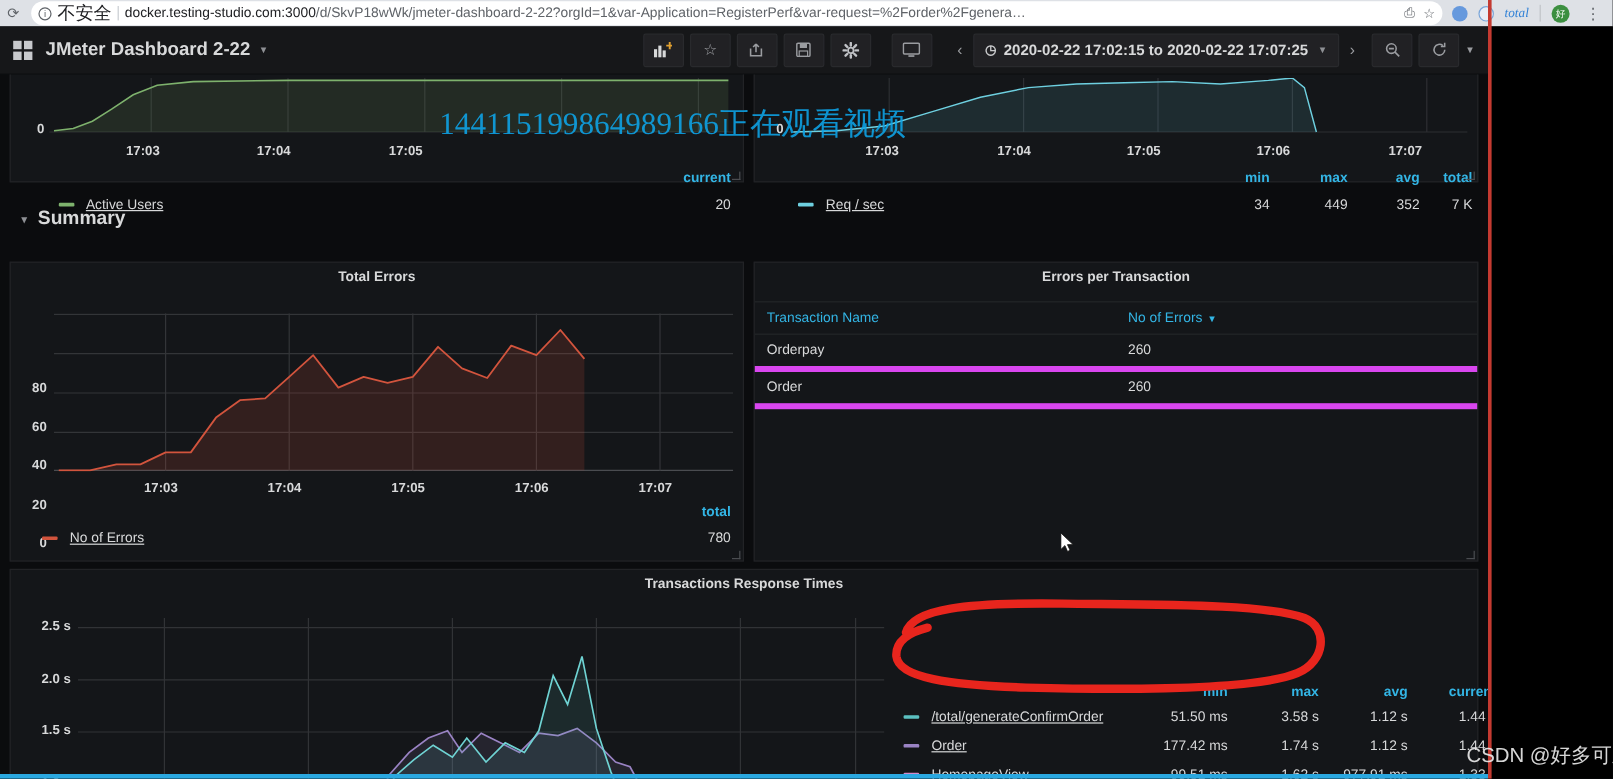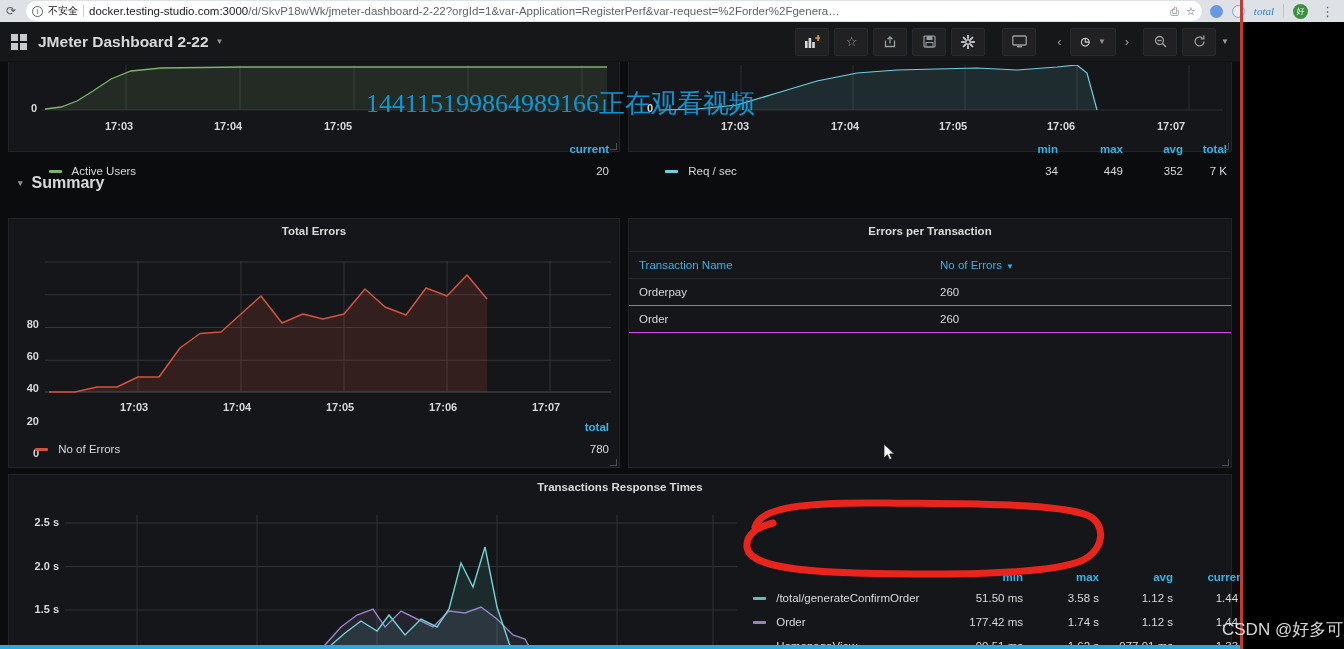--- a/index.html
+++ b/index.html
@@ -21,21 +21,21 @@
     flex: 1; height: 20px; margin: 0 2px 0 4px;
     background: #fff; border-radius: 10px;
     display: flex; align-items: center; padding: 0 6px; gap: 5px;
     min-width: 0;
   }
   .info-icon {
     width: 11px; height: 11px; border-radius: 50%;
     border: 1px solid #5f6368; color: #5f6368;
     font-size: 8px; line-height: 10px; text-align: center; flex: none;
   }
-  .security-text { font-size: 10px; color: #202124; white-space: nowrap; flex: none; }
+  .security-text { font-size: 15px; color: #202124; white-space: nowrap; flex: none; }
   .omni-sep { width: 1px; height: 12px; background: #c9cdd1; flex: none; }
   .url-text {
     font-size: 11.5px; color: #5f6368; white-space: nowrap;
     overflow: hidden; text-overflow: ellipsis; flex: 1; min-width: 0;
   }
   .url-text .host { color: #202124; }
   .omni-right { display: flex; align-items: center; gap: 7px; flex: none; padding-left: 4px; }
   .om-ic { font-size: 11px; color: #5f6368; }
   .ext-zone { display: flex; align-items: center; gap: 9px; padding: 0 6px; flex: none; }
   .ext-round { width: 13px; height: 13px; border-radius: 50%; display:inline-block; }
@@ -96,32 +96,32 @@
 
   
   .plot { position: absolute; }
   .ax-label { position: absolute; color: #d8d9da; font-size: 11px; font-weight: bold; }
   .yl { text-align: right; }
 
   
   .legend { position: absolute; font-size: 11.5px; }
   .legend-head { color: #33b5e5; font-weight: bold; }
   .legend-val { color: #d8d9da; text-align: right; }
-  .legend-name { color: #d8d9da; }
+  .legend-name { color: #d8d9da; text-decoration: underline; }
   .swatch { display: inline-block; width: 13px; height: 3px; vertical-align: middle; margin-right: 7px; border-radius: 1px; }
 
   
   .tbl { width: 100%; border-collapse: collapse; font-size: 11.5px; }
   .tbl th {
     text-align: left; color: #33b5e5; font-weight: normal;
     padding: 7px 10px; border-bottom: 1px solid #242629;
     border-top: 1px solid #242629;
   }
   .tbl td {
-    color: #d8d9da; padding: 7px 10px; border-bottom: 1px solid #d946ef;
+    color: #d8d9da; padding: 7px 10px; border-bottom: 5px solid #d946ef;
   }
   .sort-caret { font-size: 8px; margin-left: 4px; }
 
   
   .row-header {
     position: absolute; display: flex; align-items: center; gap: 9px;
     color: #d8d9da; font-size: 16px; font-weight: bold;
   }
   .row-caret { color: #8e9094; font-size: 9px; }
 
@@ -237,20 +237,21 @@
       <div class="tbtn">
         <svg width="15" height="13" viewBox="0 0 15 13">
           <rect x="0.8" y="1" width="13.4" height="9" rx="1" fill="none" stroke="#9a9ca0" stroke-width="1.3"></rect>
           <rect x="5" y="11" width="5" height="1.4" fill="#9a9ca0"></rect>
         </svg>
       </div>
       <div class="tsep"></div>
       <div class="navbtn">‹</div>
       <div class="timepicker">
         <span class="clock-ic">◷</span>
+        <span>2020-02-22 17:02:15 to 2020-02-22 17:07:25</span>
         <span class="caret" style="margin-left:2px">▼</span>
       </div>
       <div class="navbtn">›</div>
       <div class="tbtn">
         <svg width="13" height="13" viewBox="0 0 13 13">
           <circle cx="5.5" cy="5.5" r="4" fill="none" stroke="#9a9ca0" stroke-width="1.3"></circle>
           <line x1="3.4" y1="5.5" x2="7.6" y2="5.5" stroke="#9a9ca0" stroke-width="1.3"></line>
           <line x1="8.5" y1="8.5" x2="12" y2="12" stroke="#9a9ca0" stroke-width="1.4"></line>
         </svg>
       </div>

